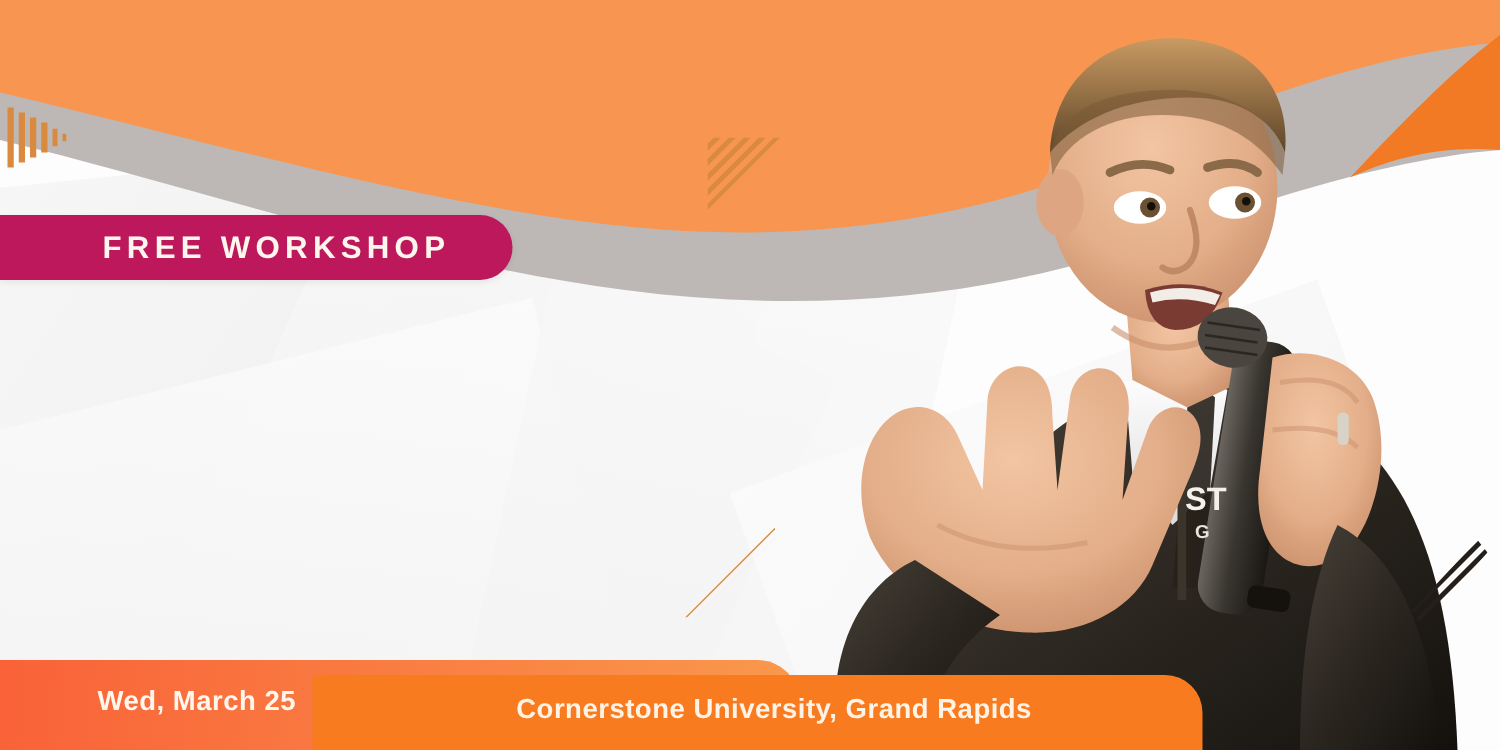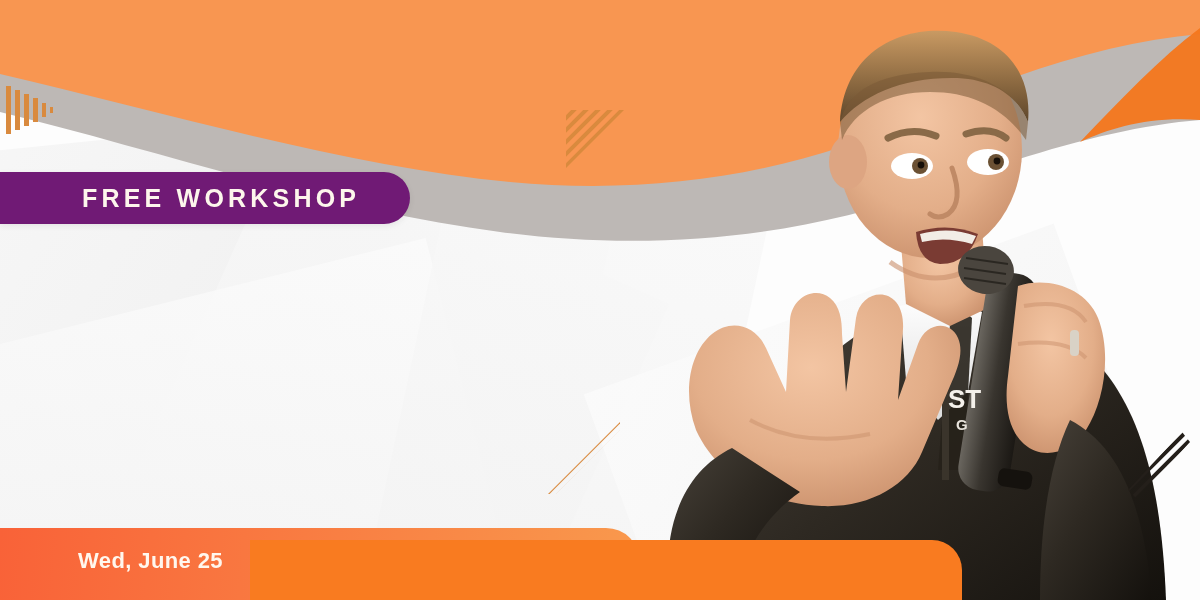--- a/index.html
+++ b/index.html
@@ -38,21 +38,21 @@
   
   .wave-svg{position:absolute;left:0;top:0;width:1200px;height:330px;}
 
   
   .deco{position:absolute;}
 
   
   .badge{
     position:absolute;left:0;top:172px;
     width:410px;height:52px;
-    background:#701a75;
+    background:#be185d;
     border-top-right-radius:26px;
     border-bottom-right-radius:26px;
     display:flex;align-items:center;
     box-shadow:0 2px 6px rgba(0,0,0,.07);
   }
   .badge-label{
     color:#FDF6EC;
     font-size:25px;
     font-weight:bold;
     letter-spacing:4.2px;
@@ -310,15 +310,16 @@
     </g>
   </svg>
 
   <div class="badge">
     <span class="badge-label">FREE WORKSHOP</span>
   </div>
 
 
   <div class="bottom-left-bar"></div>
   <div class="bottom-right-bar"></div>
-  <div class="date-text">Wed, June 25</div>
+  <div class="date-text">Wed, March 25</div>
+  <div class="venue-text">Cornerstone University, Grand Rapids</div>
 
 </div>
 
 </body></html>

